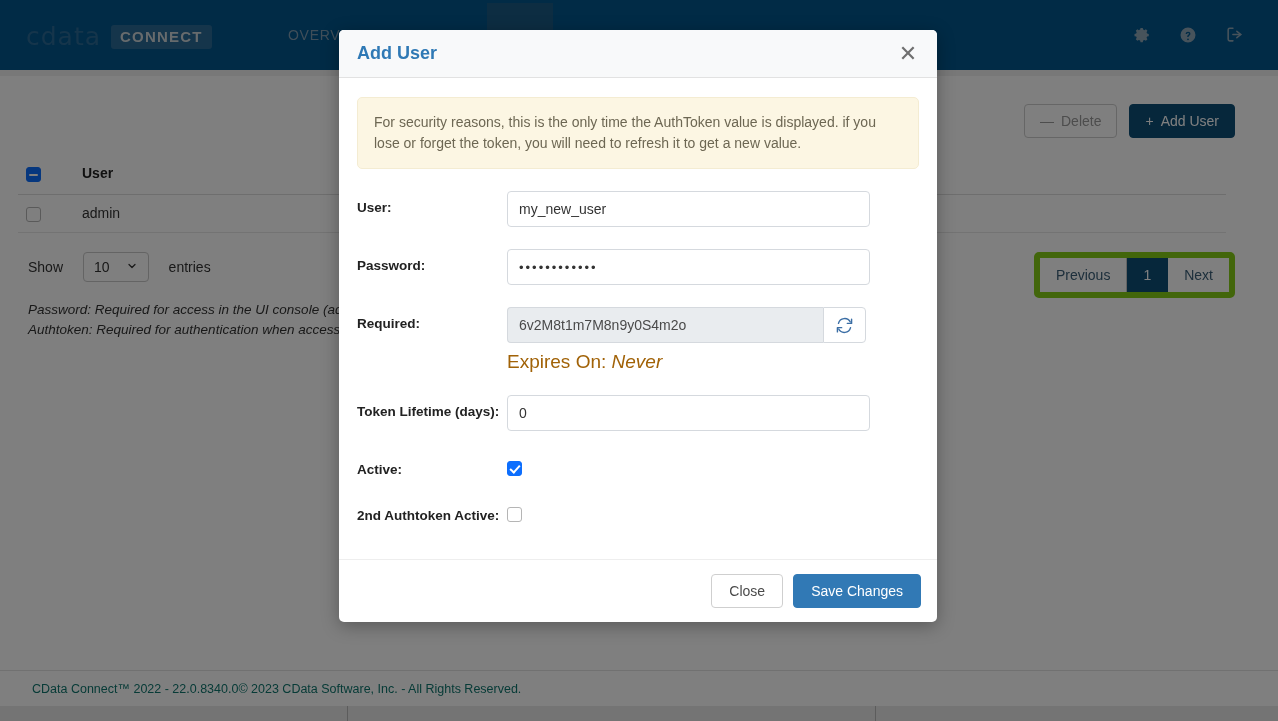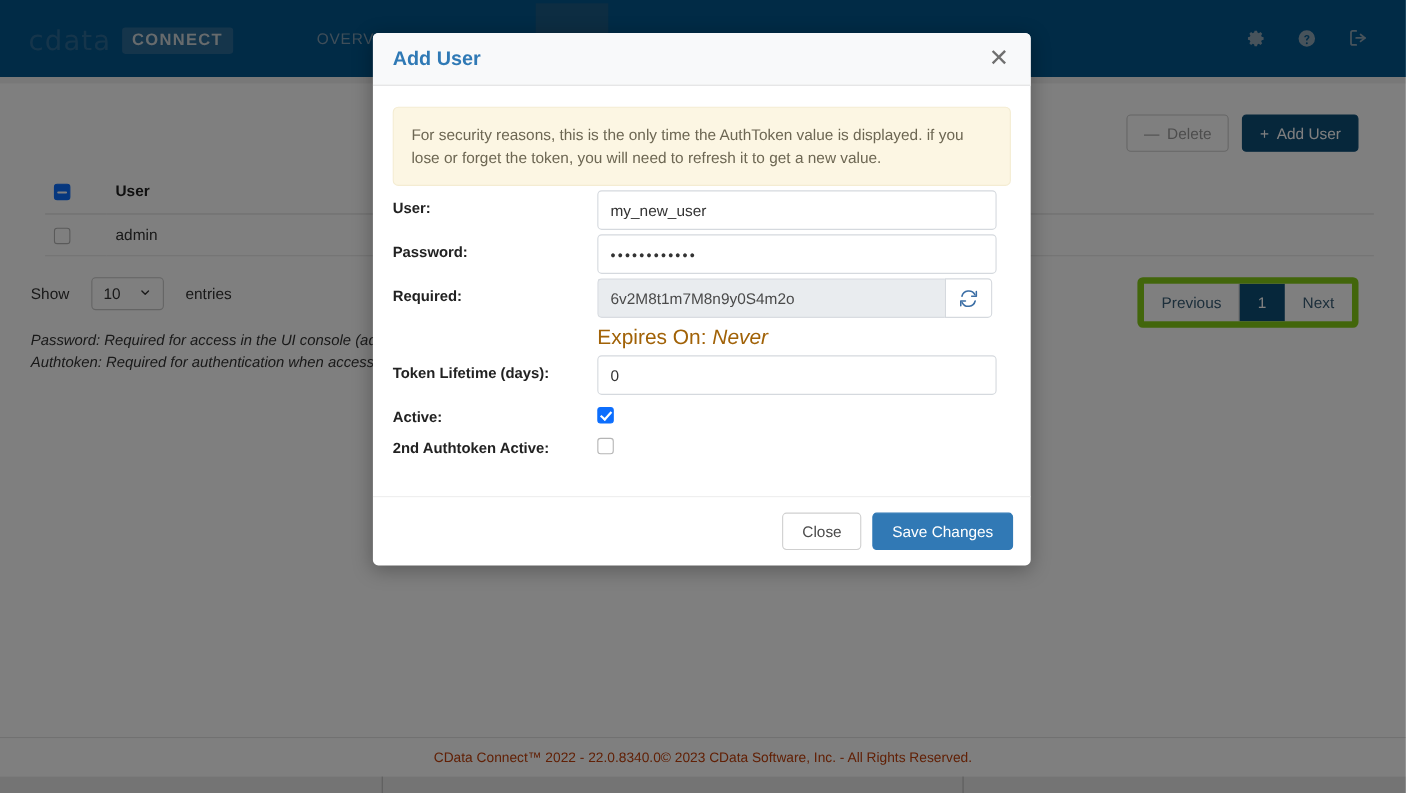--- a/index.html
+++ b/index.html
@@ -69,21 +69,21 @@
   }
   .btn {
     font-size: 14px; border-radius: 4px; padding: 9px 15px;
     cursor: pointer; border: 1px solid transparent; line-height: 1;
     display: inline-flex; align-items: center; gap: 7px;
   }
   .btn-del { background: #fff; border-color: #ccc; color: #9a9a9a; }
   .btn-add { background: #0d4e77; color: #fff; border-color: #0d4e77; }
 
   table.users {
-    position: absolute; left: 41px; top: 83px; width: 1208px;
+    position: absolute; left: 18px; top: 83px; width: 1208px;
     border-collapse: collapse;
     font-size: 14px;
   }
   table.users th {
     text-align: left; font-size: 14px; font-weight: bold; color: #202020;
     padding: 6px 8px 12px 8px; border-bottom: 1px solid #dcdcdc;
   }
   table.users td {
     padding: 10px 8px; color: #333; border-bottom: 1px solid #e6e6e6;
   }
@@ -133,22 +133,22 @@
     display: flex; border: 6px solid #84cc16; border-radius: 5px;
     overflow: hidden; font-size: 14px;
   }
   .pager div { padding: 9px 16px; color: #3a5e77; background: #fff; border-right: 1px solid #c8c8c8; }
   .pager div:last-child { border-right: none; }
   .pager div.active { background: #0d4e77; color: #fff; border-right-color: #0d4e77; }
 
   .footer {
     position: absolute; left: 0; right: 0; bottom: 15px; height: 36px;
     border-top: 1px solid #e2e2e2;
-    display: flex; align-items: center; justify-content: center;
-    padding: 0 32px; font-size: 12.5px; color: #c2410c;
+    display: flex; align-items: center; justify-content: flex-start;
+    padding: 0 32px; font-size: 12.5px; color: #0f766e;
   }
 
   .taskbar {
     position: absolute; left: 0; right: 0; bottom: 0; height: 15px;
     background: #e9e9e9; display: flex;
   }
   .taskbar .seg { height: 100%; border-right: 1px solid #b8b8b8; }
 
   
   .overlay {
@@ -174,21 +174,21 @@
     font-family: "DejaVu Sans", sans-serif; font-weight: 300;
   }
   .modal-body { padding: 19px 18px 10px 18px; }
 
   .alert {
     background: #fcf6e3; border: 1px solid #f4ecd2; border-radius: 5px;
     padding: 14px 16px; color: #6d6753; font-size: 14px; line-height: 21px;
   }
 
   .frow {
-    display: flex; align-items: flex-start; margin-top: 4px; gap: 36px;
+    display: flex; align-items: flex-start; margin-top: 22px;
   }
   .flabel {
     width: 150px; padding-top: 9px; font-size: 13.5px;
     font-weight: bold; color: #222; flex: 0 0 150px;
   }
   .fctl { flex: 1; }
   .inp {
     width: 363px; height: 36px; border: 1px solid #d5d9de;
     border-radius: 4px; padding: 0 11px; font-size: 14px;
     color: #333; background: #fff; outline: none;

